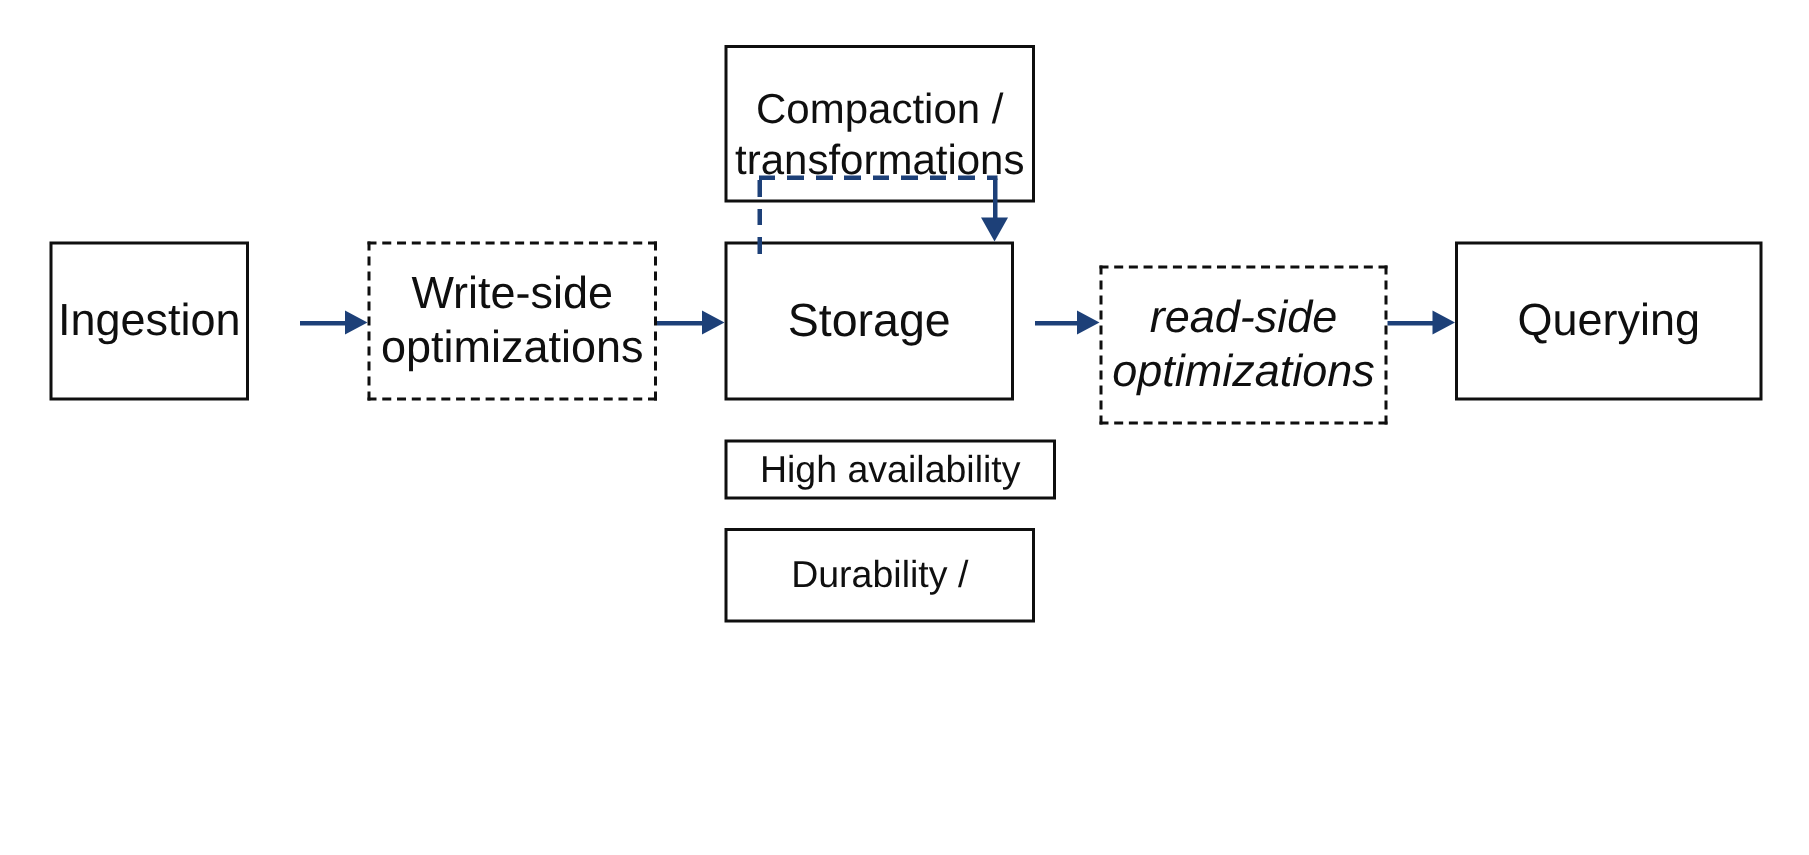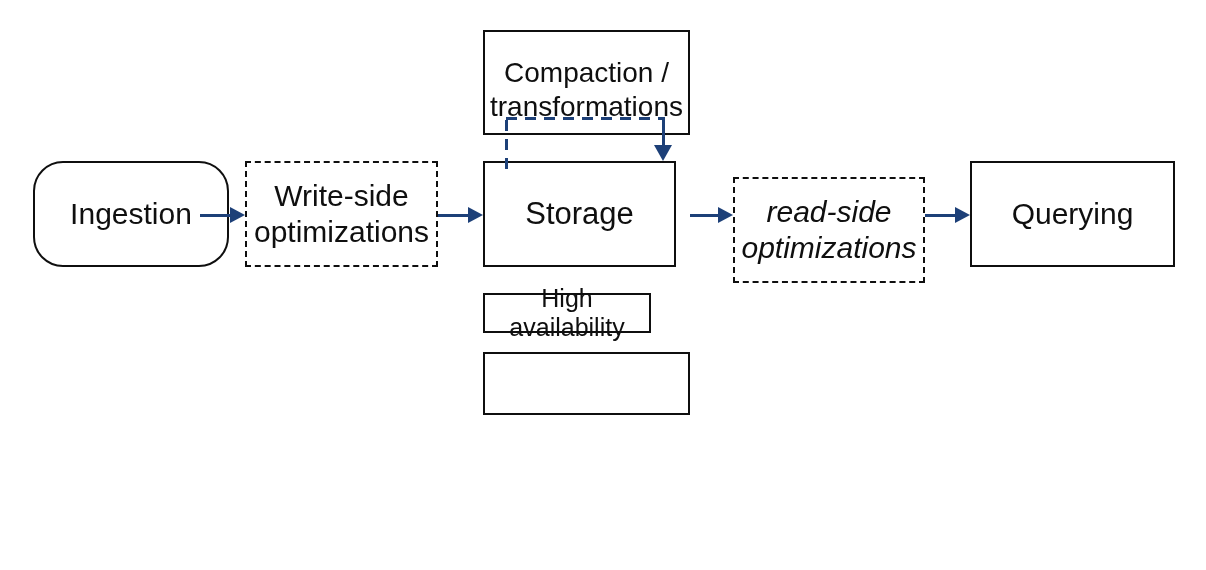--- a/index.html
+++ b/index.html
@@ -23,28 +23,28 @@
     border:2.5px solid var(--ink);
     display:flex;align-items:center;justify-content:center;
     text-align:center;
     z-index:1;
   }
   .box.dashed{border-style:dashed;}
   .lbl{font-size:30px;line-height:36px;color:var(--ink);}
   .lbl.mid{font-size:28px;line-height:34px;}
   .lbl.small{font-size:25px;line-height:29px;}
   
-  .b-ingestion{left:33px;top:161px;width:196px;height:106px;border-radius:30px;}
+  .b-ingestion{left:33px;top:161px;width:133px;height:106px;}
   .b-write{left:245px;top:161px;width:193px;height:106px;}
   .b-storage{left:483px;top:161px;width:193px;height:106px;}
   .b-read{left:733px;top:177px;width:192px;height:106px;font-style:italic;}
   .b-query{left:970px;top:161px;width:205px;height:106px;}
   
   .b-compaction{left:483px;top:30px;width:207px;height:105px;align-items:flex-start;padding-top:24px;}
-  .b-ha{left:483px;top:293px;width:168px;height:40px;}
+  .b-ha{left:483px;top:293px;width:221px;height:40px;}
   .b-dur{left:483px;top:352px;width:207px;height:63px;}
   
   .harrow{position:absolute;height:16px;z-index:2;}
   .harrow .shaft{
     position:absolute;left:0;right:12px;top:6.5px;height:3px;
     background:var(--arrow);
   }
   .harrow .head{
     position:absolute;right:0;top:0;width:0;height:0;
     border-left:15px solid var(--arrow);
@@ -122,21 +122,21 @@
         <span>transformations</span>
       </div>
     </div>
 
     <div class="box b-ha">
       <div class="lbl small">High availability</div>
     </div>
 
     <div class="box b-dur">
       <div class="lbl small">
-        <br>
+        <span>Durability /</span><br>
       </div>
     </div>
 
     <div class="harrow a1">
       <i class="shaft"></i>
       <i class="head"></i>
     </div>
     <div class="harrow a2">
       <i class="shaft"></i>
       <i class="head"></i>

